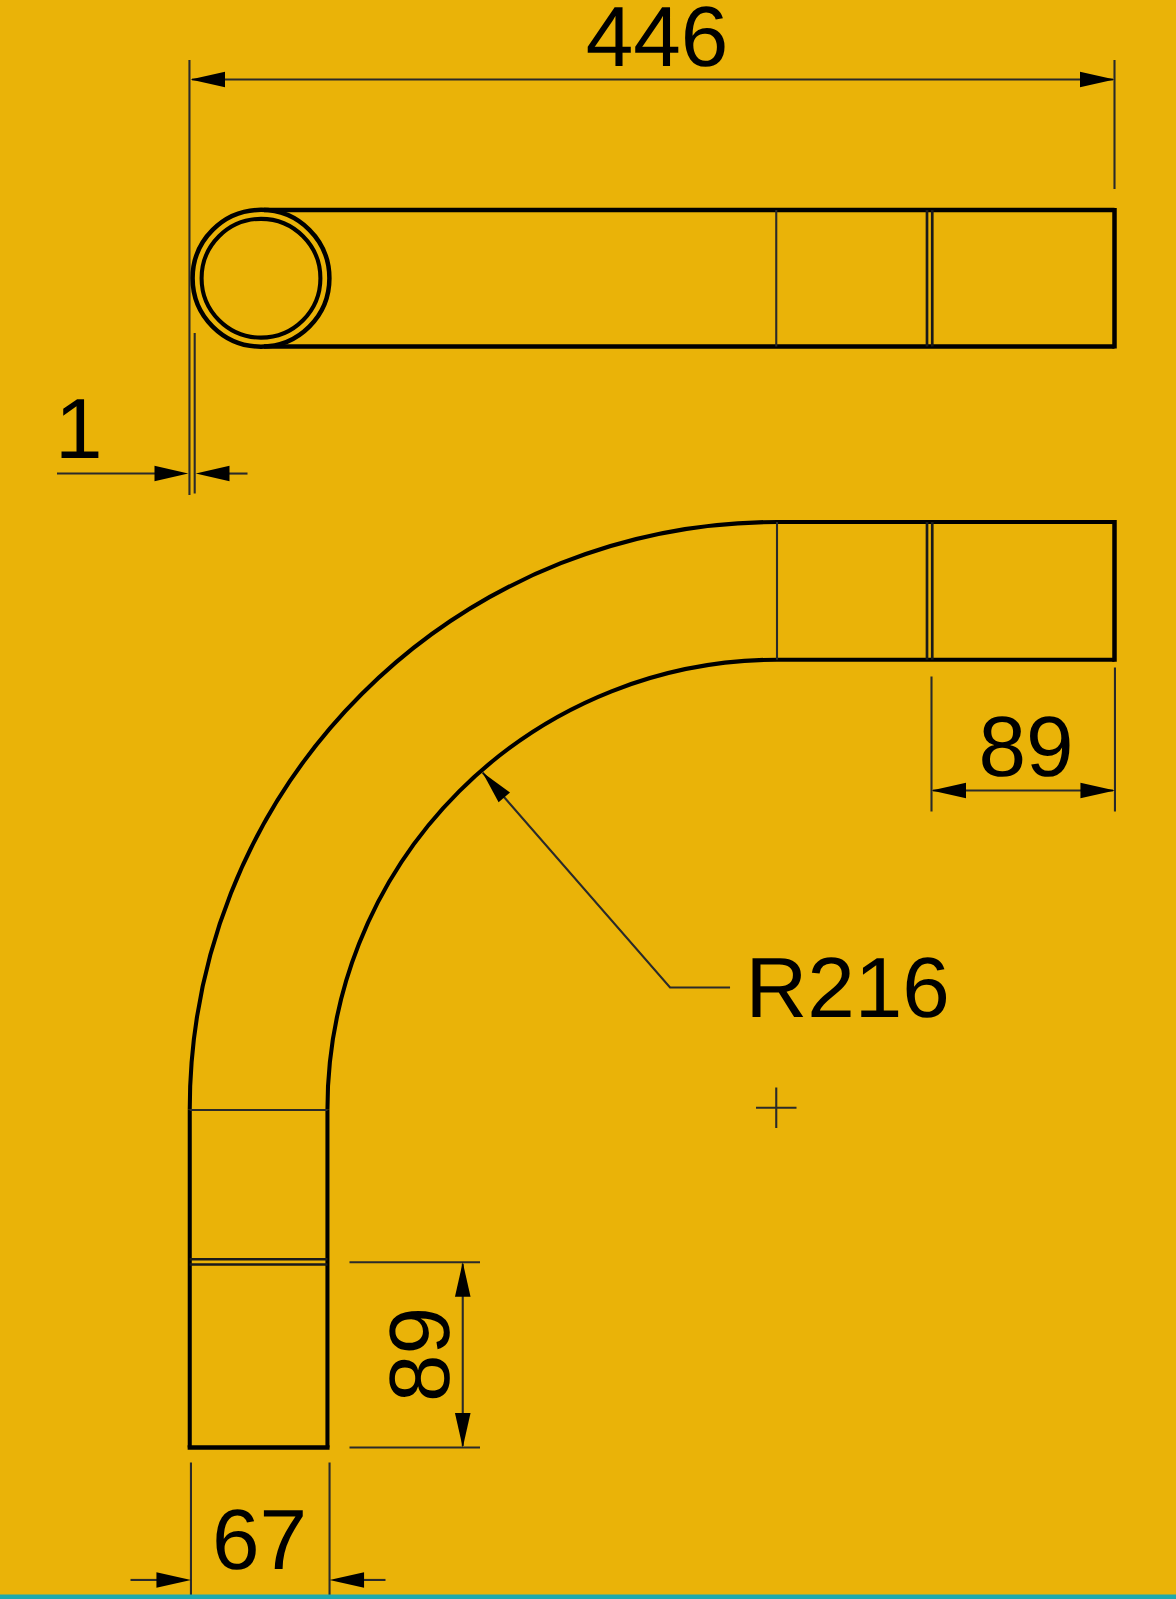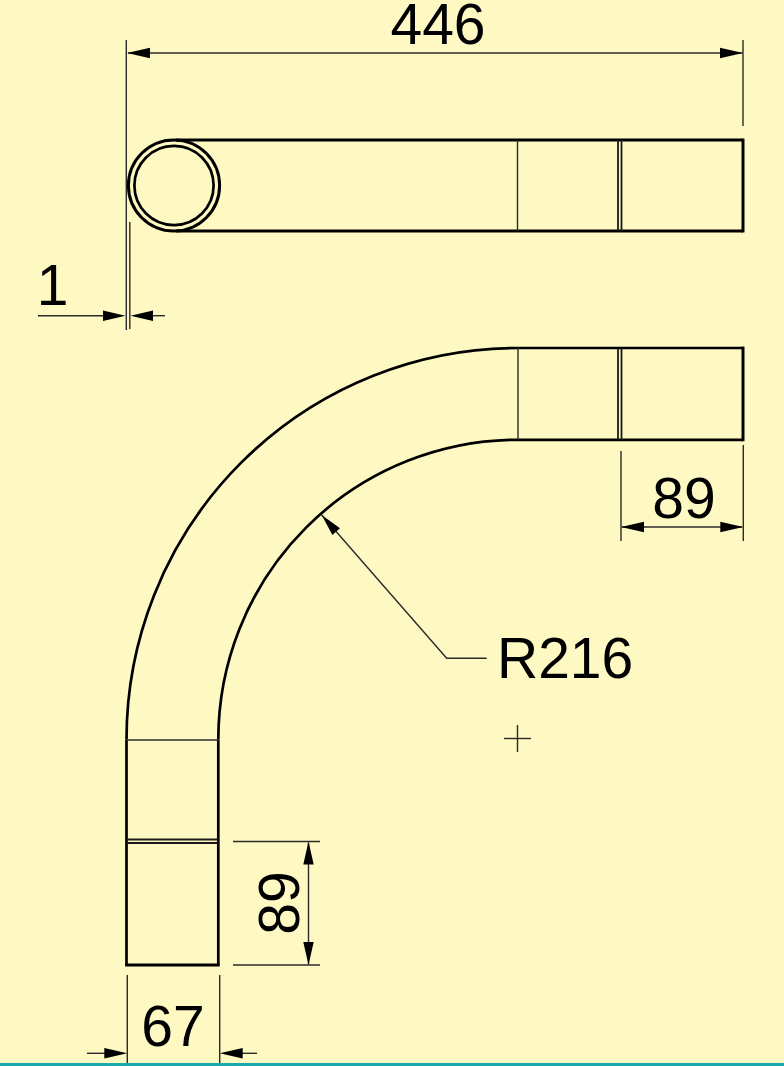--- a/index.html
+++ b/index.html
@@ -1,16 +1,16 @@
 <!DOCTYPE html>
 <html><head>
 <meta charset="utf-8">
 <style>
   html,body{margin:0;padding:0;background:#ffffff;}
-  .stage{position:relative;width:784px;height:1066px;background:#fef9c3;overflow:hidden;}
+  .stage{position:relative;width:784px;height:1066px;background:#eab308;overflow:hidden;}
   svg{display:block;}
   svg text{
     font-family:"Liberation Sans",sans-serif;
     font-size:57px;
     fill:#000000;
   }
   .thick{stroke:#000000;stroke-width:3;fill:none;stroke-linecap:butt;}
   .med{stroke:#000000;stroke-width:2.7;fill:none;stroke-linecap:butt;}
   .joint{stroke:#1a1a1a;stroke-width:1.8;fill:none;}
   .thin{stroke:#2a2a2a;stroke-width:1.4;fill:none;}

